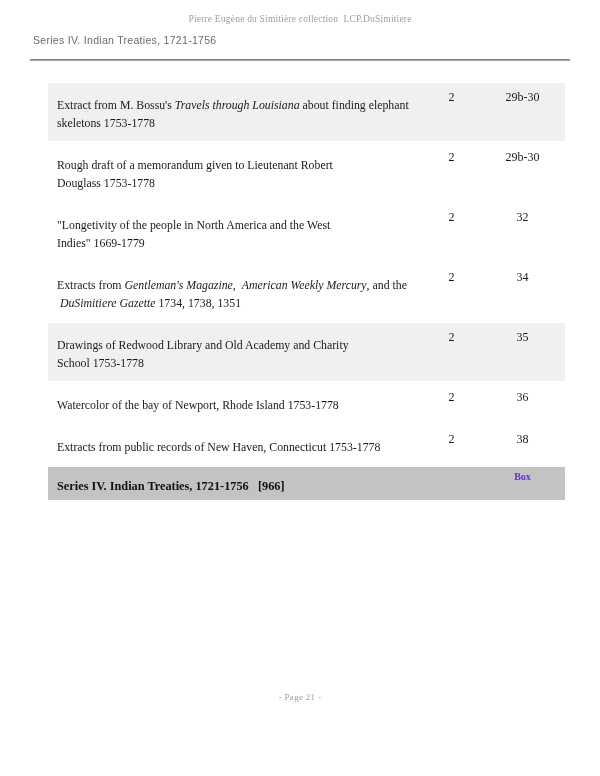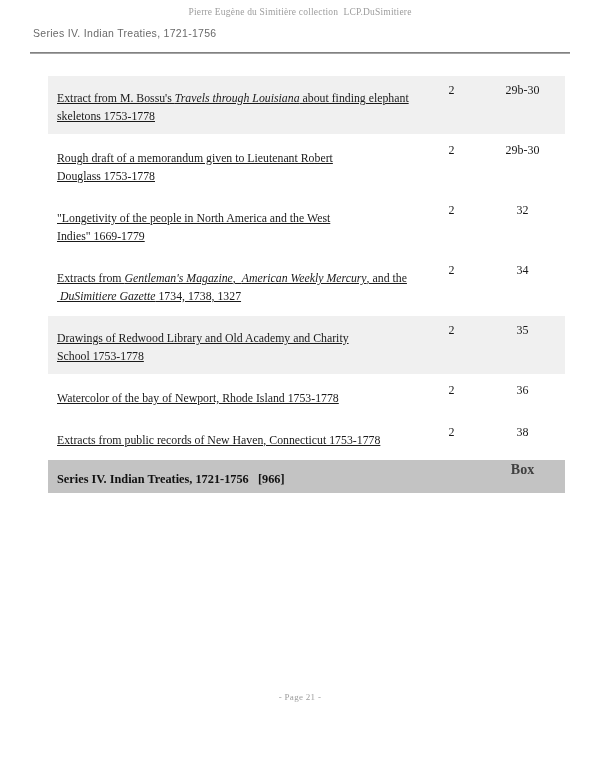--- a/index.html
+++ b/index.html
@@ -5,21 +5,21 @@
   * { box-sizing: border-box; }
   html, body { margin: 0; padding: 0; }
   body {
     width: 600px; height: 776px;
     background: #ffffff;
     font-family: "Liberation Serif", serif;
     overflow: hidden;
     position: relative;
   }
   .collection-header {
-    padding-top: 7px;
+    padding-top: 14px;
     text-align: center;
     font-size: 9.5px;
     color: var(--muted-text, #9d9d9d);
     white-space: pre-wrap;
     letter-spacing: 0.2px;
   }
   .series-label {
     margin: 10px 0 12px 33px;
     font-family: "Liberation Sans", sans-serif;
     font-size: 10.5px;
@@ -40,44 +40,43 @@
     table-layout: fixed;
   }
   td { vertical-align: top; padding: 0; }
   tr.shaded td { background: var(--shaded-row, #f0f0f0); }
   td.desc {
     font-size: 11.8px;
     line-height: 18px;
     color: var(--body-text, #1a1a1a);
     padding: 13px 2px 9px 9px;
     white-space: pre-wrap;
-    text-decoration: underline;
   }
   td.num {
     font-size: 12px;
     color: var(--body-text, #1a1a1a);
     text-align: center;
     padding-top: 7px;
   }
   tr.series-row td { background: var(--series-row, #c3c3c3); }
   td.series-title {
     font-weight: bold;
     font-size: 12.3px;
     line-height: 14px;
     color: #111111;
     vertical-align: bottom;
     padding: 12px 0 7px 9px;
     white-space: pre-wrap;
     margin-left: 13px;
   }
   td.series-box {
     font-weight: bold;
-    font-size: 14px;
+    font-size: 10px;
     line-height: 14px;
-    color: #404040;
+    color: #6d28d9;
     text-align: center;
     vertical-align: top;
     padding-top: 3px;
   }
   .page-footer {
     position: absolute;
     top: 692px;
     left: 0;
     width: 100%;
     text-align: center;
@@ -115,21 +114,21 @@
     <td class="num">29b-30</td>
   </tr>
       <tr>
     <td class="desc"><span>"Longetivity of the people in North America and the West
 Indies" 1669-1779</span></td>
     <td class="num">2</td>
     <td class="num">32</td>
   </tr>
       <tr>
     <td class="desc"><span>Extracts from </span><i>Gentleman's Magazine</i><span>,  </span><i>American Weekly Mercury</i><span>, and the
- </span><i>DuSimitiere Gazette</i><span> 1734, 1738, 1327</span></td>
+ </span><i>DuSimitiere Gazette</i><span> 1734, 1738, 1351</span></td>
     <td class="num">2</td>
     <td class="num">34</td>
   </tr>
       <tr class="shaded">
     <td class="desc"><span>Drawings of Redwood Library and Old Academy and Charity
 School 1753-1778</span></td>
     <td class="num">2</td>
     <td class="num">35</td>
   </tr>
       <tr>

